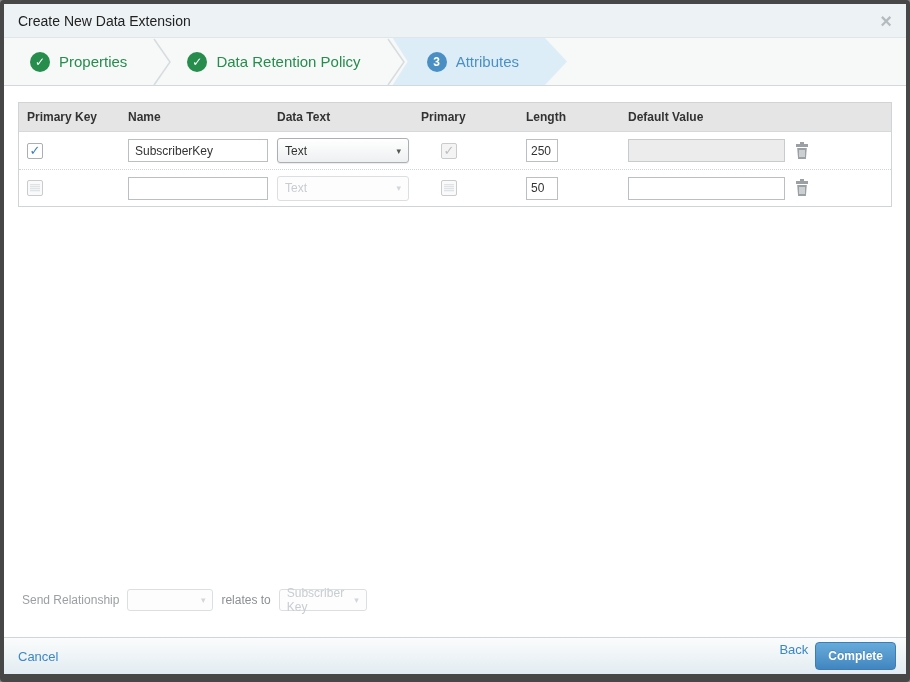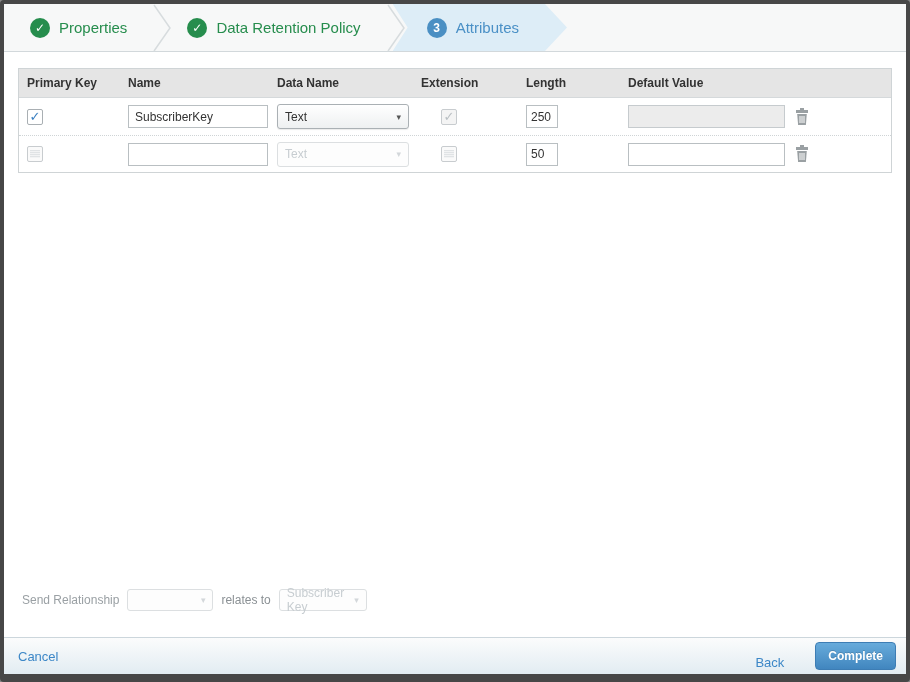--- a/index.html
+++ b/index.html
@@ -142,35 +142,41 @@
 
   
   .footer {
     flex: 0 0 37px;
     border-top: 1px solid #ccd6dc;
     background: linear-gradient(#fbfcfc, #e2ecf2);
     display: flex; align-items: center;
     padding: 0 10px 0 14px;
   }
   .link { color: #3c87c7; font-size: 13px; text-decoration: none; cursor: pointer; }
-  .footer .right { margin-left: auto; display: flex; align-items: flex-end; gap: 31px; }
+  .footer .right { margin-left: auto; display: flex; align-items: flex-start; gap: 7px; }
   .btn-primary {
     background: linear-gradient(#67abdb, #4186bf);
     border: 1px solid #3d7db4; border-radius: 4px;
     color: #fff; font-size: 12px; font-weight: bold;
     padding: 6px 12px; cursor: pointer;
     font-family: "Liberation Sans", sans-serif;
     text-shadow: 0 -1px 0 rgba(0,0,0,0.15);
   }
 </style>
 </head>
 <body>
 
 <div class="modal">
 
+  <div class="titlebar">
+    <span class="title">Create New Data Extension</span>
+    <button class="close-btn">
+      <span>×</span>
+    </button>
+  </div>
 
   <div class="wizard">
     <div class="step complete">
       <span class="check-badge">✓</span>
       <span>Properties</span>
     </div>
     <svg class="step-sep" width="20" height="48" viewBox="0 0 20 48">
       <polyline points="1,1 17,24 1,47" fill="none" stroke="#d7dcde" stroke-width="1.5"></polyline>
     </svg>
     <div class="step complete">
@@ -185,22 +191,22 @@
       <span>Attributes</span>
     </div>
   </div>
 
   <div class="content">
     <div class="attr-table">
 
       <div class="t-row t-head">
         <div class="cell">Primary Key</div>
         <div class="cell">Name</div>
-        <div class="cell">Data Name</div>
-        <div class="cell">Extension</div>
+        <div class="cell">Data Text</div>
+        <div class="cell">Primary</div>
         <div class="cell">Length</div>
         <div class="cell">Default Value</div>
         <div class="cell"></div>
       </div>
 
       <div class="t-row t-body">
         <div class="cell">
           <div class="cb checked-blue">
             <span>✓</span>
           </div>

